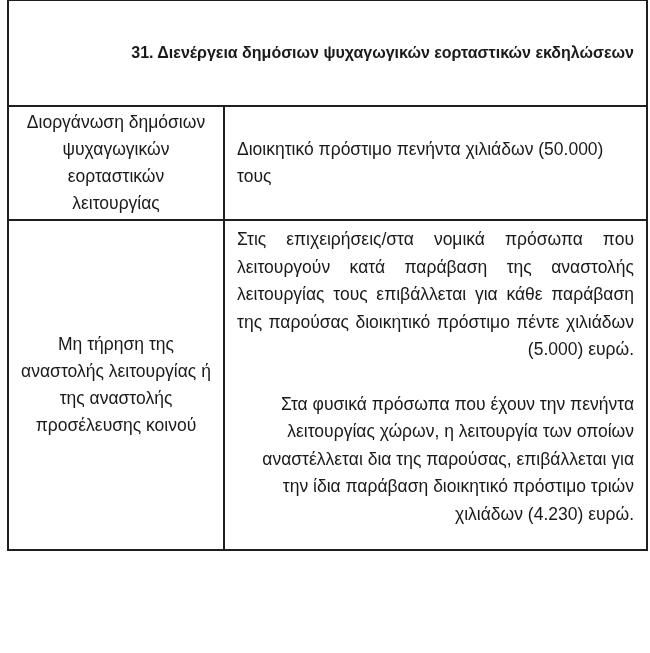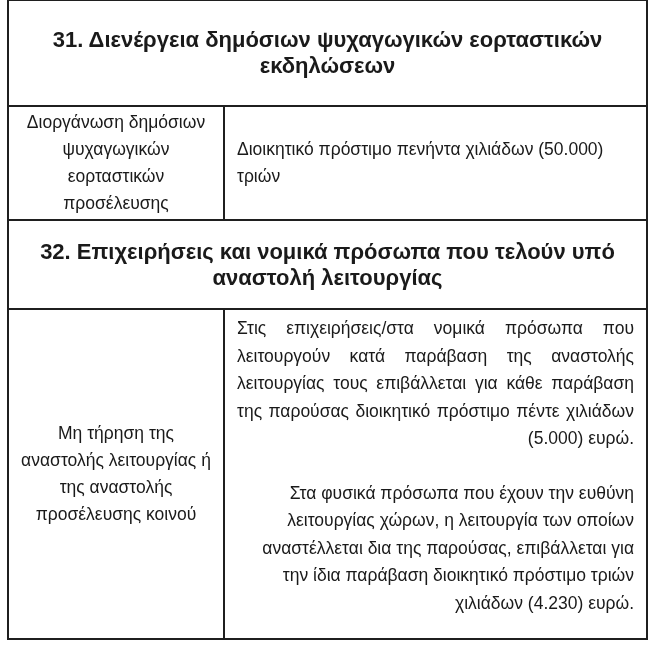--- a/index.html
+++ b/index.html
@@ -25,23 +25,23 @@
   td {
     border: 2px solid #1f1f1f;
     vertical-align: middle;
     padding: 2px 8px;
   }
   col.c-left  { width: 216px; }
   col.c-right { width: 423px; }
 
   td.header-cell {
     height: 106px;
-    text-align: center;
+    text-align: right;
     font-weight: bold;
-    font-size: 22px;
+    font-size: 16px;
     padding: 2px 12px;
     margin-top: 36px;
   }
   td.violation-cell {
     text-align: center;
     padding: 2px 6px;
     margin-left: 23px;
   }
   td.row2 { height: 106px; }
   td.row3 { height: 89px;  }
@@ -90,52 +90,47 @@
     <td colspan="2" class="header-cell">
       <span>31. Διενέργεια δημόσιων ψυχαγωγικών εορταστικών εκδηλώσεων</span>
     </td>
   </tr>
 
   <tr>
     <td class="violation-cell row2">
       <div class="line">Διοργάνωση δημόσιων</div>
       <div class="line">ψυχαγωγικών</div>
       <div class="line">εορταστικών</div>
-      <div class="line">προσέλευσης</div>
+      <div class="line">λειτουργίας</div>
     </td>
     <td class="penalty-cell-31 row2">
       <div class="line">Διοικητικό πρόστιμο πενήντα χιλιάδων (50.000)</div>
-      <div class="line">τριών</div>
+      <div class="line">τους</div>
     </td>
   </tr>
 
-  <tr>
-    <td colspan="2" class="header-cell row3">
-      <span>32. Επιχειρήσεις και νομικά πρόσωπα που τελούν υπό αναστολή λειτουργίας</span>
-    </td>
-  </tr>
 
   <tr>
     <td class="violation-cell row4">
       <div class="line">Μη τήρηση της</div>
       <div class="line">αναστολής λειτουργίας ή</div>
       <div class="line">της αναστολής</div>
       <div class="line">προσέλευσης κοινού</div>
     </td>
     <td class="penalty-cell-32 row4">
       <div>
         <div class="jline">Στις επιχειρήσεις/στα νομικά πρόσωπα που</div>
         <div class="jline">λειτουργούν κατά παράβαση της αναστολής</div>
         <div class="jline">λειτουργίας τους επιβάλλεται για κάθε παράβαση</div>
         <div class="jline">της παρούσας διοικητικό πρόστιμο πέντε χιλιάδων</div>
         <div class="pline">(5.000) ευρώ.</div>
       </div>
       <div class="para-gap"></div>
       <div>
-        <div class="pline">Στα φυσικά πρόσωπα που έχουν την ευθύνη</div>
+        <div class="pline">Στα φυσικά πρόσωπα που έχουν την πενήντα</div>
         <div class="pline">λειτουργίας χώρων, η λειτουργία των οποίων</div>
         <div class="pline">αναστέλλεται δια της παρούσας, επιβάλλεται για</div>
         <div class="pline">την ίδια παράβαση διοικητικό πρόστιμο τριών</div>
         <div class="pline">χιλιάδων (4.230) ευρώ.</div>
       </div>
     </td>
   </tr>
 </tbody>
   </table>
 

